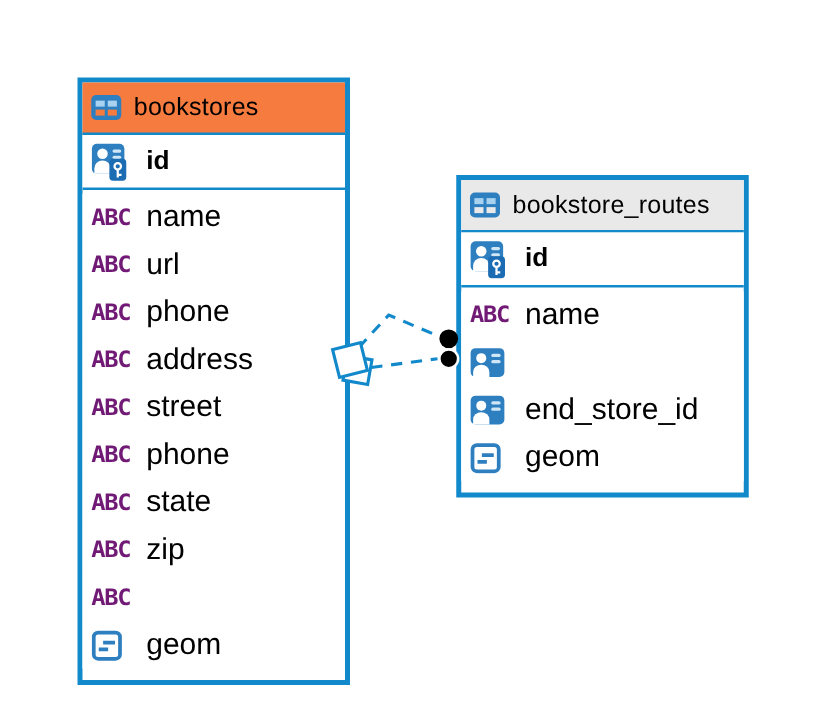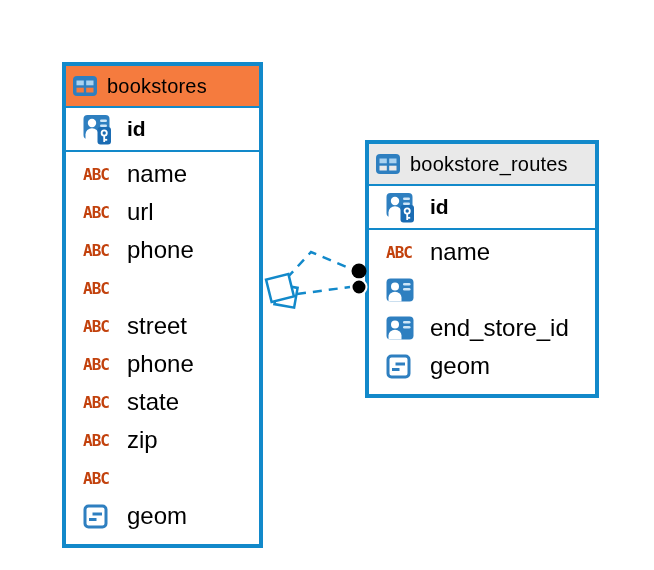--- a/index.html
+++ b/index.html
@@ -6,45 +6,45 @@
   .canvas{
     position:relative;width:654px;height:570px;overflow:hidden;background:#ffffff;
     font-family:"Liberation Sans","DejaVu Sans",sans-serif;
   }
   .table-card{
     position:absolute;background:#fff;
     border:4px solid var(--accent,#1289ca);
     box-sizing:border-box;
     display:flex;flex-direction:column;
   }
-  .table-card.t0{left:62px;top:62px;width:201px;height:486px;}
+  .table-card.t0{left:62px;top:62px;width:218px;height:486px;}
   .table-card.t1{left:365px;top:140px;width:234px;height:258px;}
   .tbl-header{
     height:42px;flex:0 0 42px;background:var(--hdr,#eee);
     display:flex;align-items:center;gap:9px;padding-left:6px;
     border-bottom:2px solid var(--accent,#1289ca);
     box-sizing:border-box;
   }
   .tbl-title{font-size:20px;color:#000;letter-spacing:.2px;white-space:nowrap;}
   .rows{flex:1;display:flex;flex-direction:column;padding-bottom:4px;}
   .row{
     display:flex;align-items:center;gap:6px;height:38px;flex:0 0 38px;
-    padding-left:17px;box-sizing:border-box;background:#fff;
+    padding-left:7px;box-sizing:border-box;background:#fff;
   }
   .row.pk-row{
     height:44px;flex:0 0 44px;
     border-bottom:2px solid var(--accent,#1289ca);
     margin-bottom:3px;
   }
   .icon-slot{width:38px;flex:0 0 38px;display:flex;align-items:center;justify-content:flex-start;}
   .col-label{font-size:24px;color:#000;white-space:nowrap;}
   .pk-row .col-label{font-weight:700;font-size:21px;}
   .abc{
     font-family:"DejaVu Sans Mono","Liberation Mono",monospace;
-    font-weight:700;font-size:16px;letter-spacing:-1px;color:#c2410c;
+    font-weight:700;font-size:19px;letter-spacing:-1px;color:#701a75;
     transform:scaleY(0.95);display:inline-block;
   }
   .connector-layer{
     position:absolute;left:0;top:0;width:654px;height:570px;
     pointer-events:none;z-index:5;
   }
   .dash{fill:none;stroke:var(--accent,#1289ca);stroke-width:2.5;stroke-dasharray:9 7;}
   .diamond{fill:#ffffff;stroke:var(--accent,#1289ca);stroke-width:2.5;}
 </style>
 </head>
@@ -95,20 +95,21 @@
         <div class="row">
           <span class="icon-slot">
             <span class="abc">ABC</span>
           </span>
           <span class="col-label">phone</span>
         </div>
         <div class="row">
           <span class="icon-slot">
             <span class="abc">ABC</span>
           </span>
+          <span class="col-label">address</span>
         </div>
         <div class="row">
           <span class="icon-slot">
             <span class="abc">ABC</span>
           </span>
           <span class="col-label">street</span>
         </div>
         <div class="row">
           <span class="icon-slot">
             <span class="abc">ABC</span>

